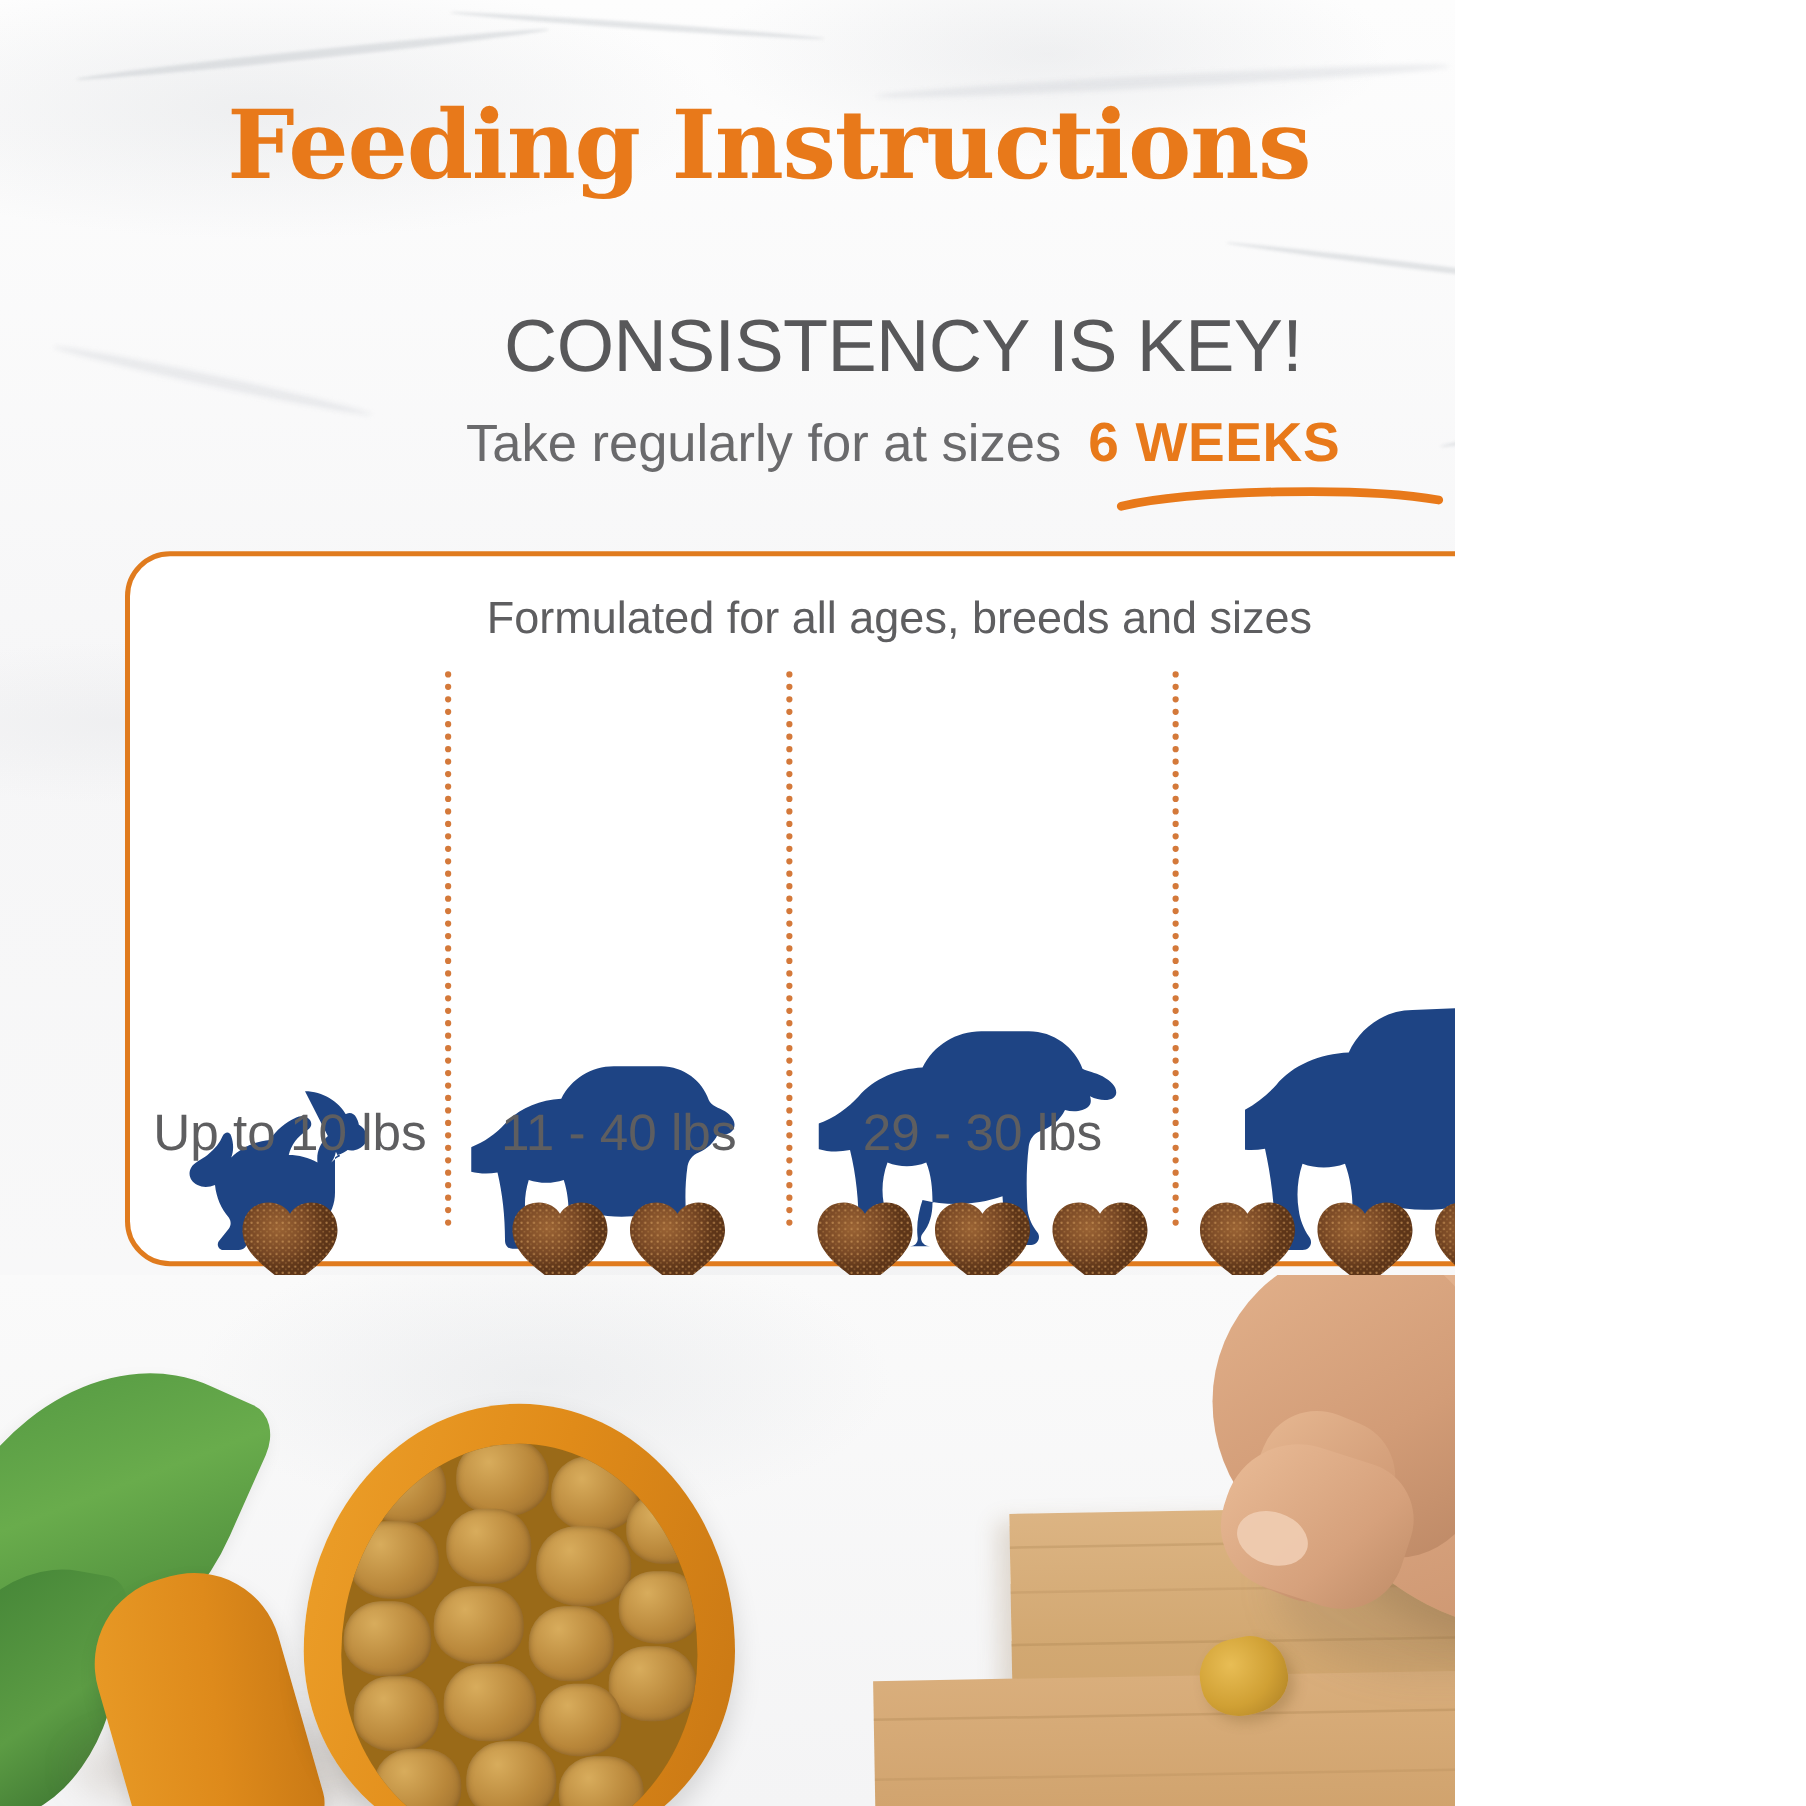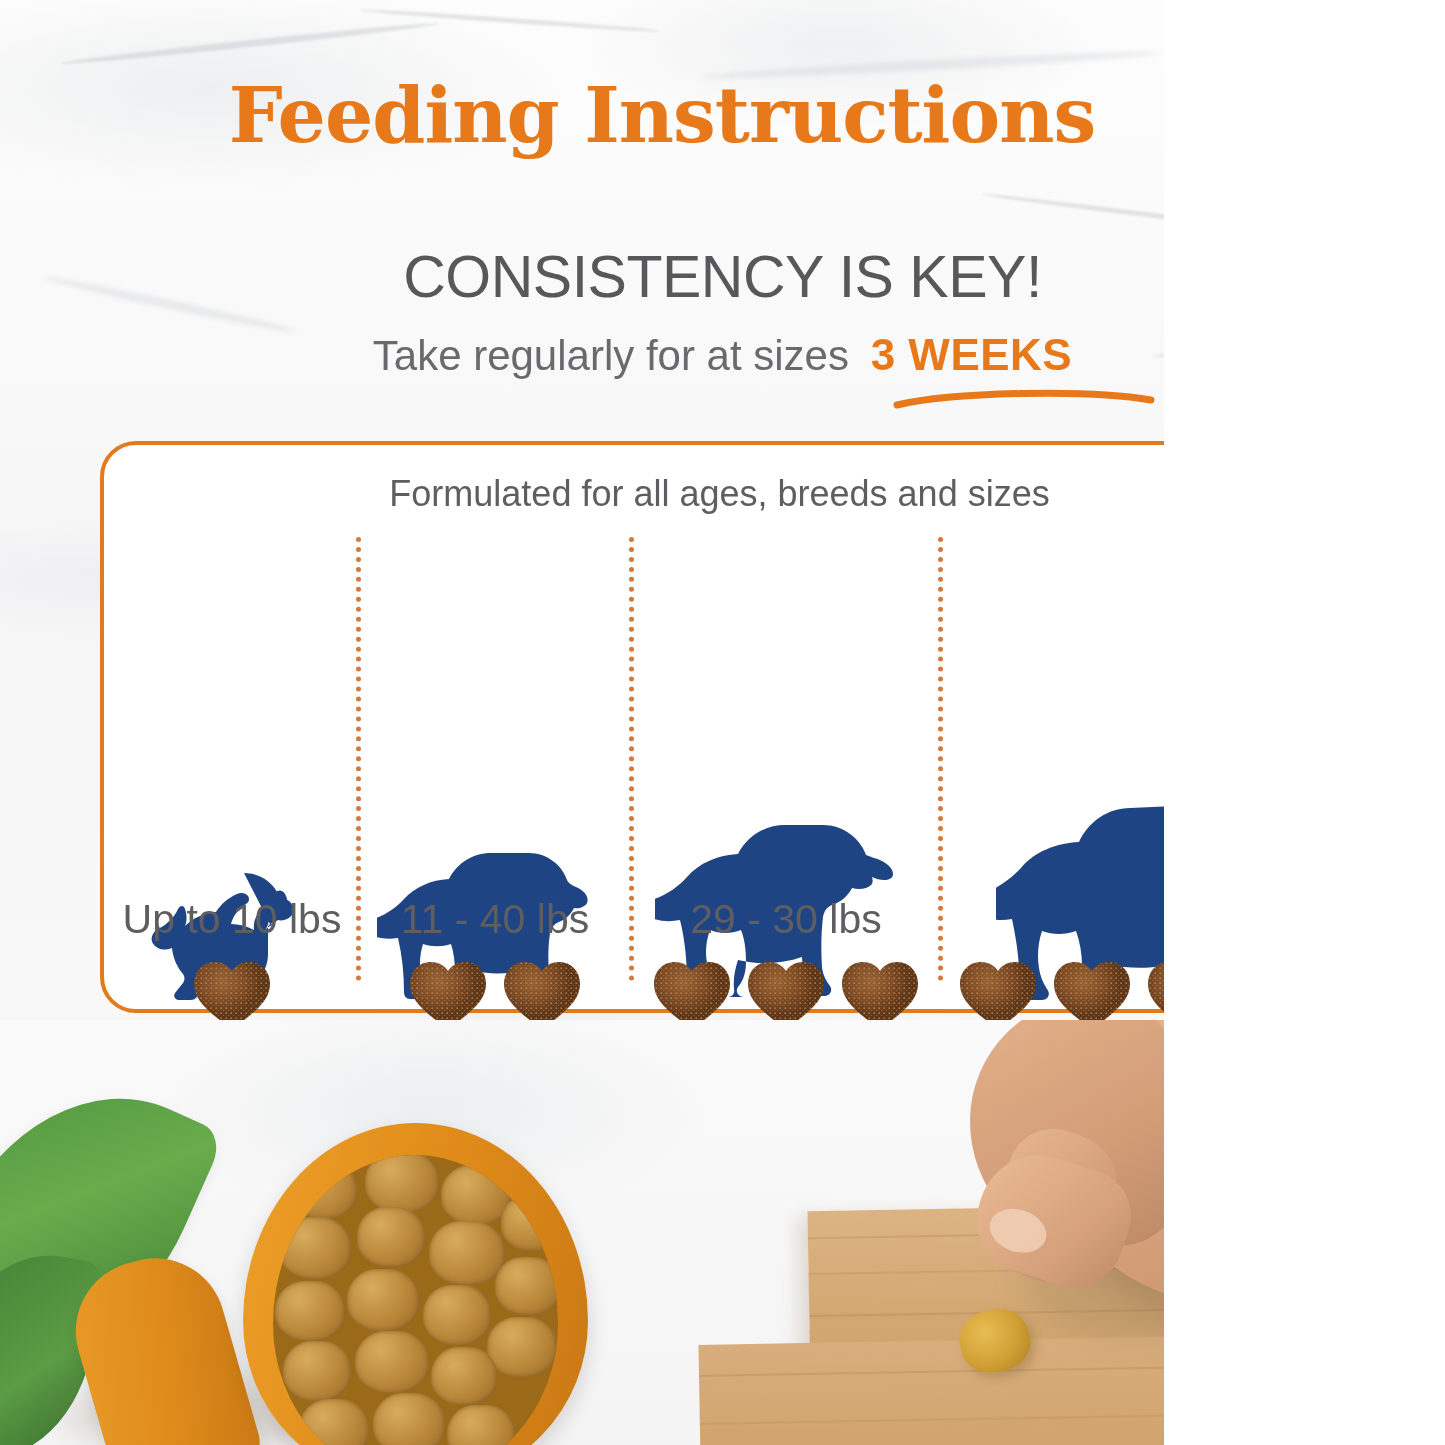--- a/index.html
+++ b/index.html
@@ -35,21 +35,20 @@
     margin-top:41px;font-family:"Liberation Sans",sans-serif;
   }
   .puppy-badge .psvg{margin-top:8px;}
 
   
   .title{
     position:absolute;top:78px;left:0;width:1230px;text-align:center;
     font-family:"DejaVu Serif","Liberation Serif",serif;
     font-weight:bold;font-size:76px;color:#E8791A;letter-spacing:-1px;
     line-height:1;
-    margin-left:47px;
   }
   .subtitle{
     position:absolute;top:243px;left:0;width:1445px;text-align:center;
     font-weight:normal;font-size:59px;color:#58585A;letter-spacing:-.5px;
   }
   .tagline-wrap{
     position:absolute;top:330px;left:0;width:1445px;text-align:center;
     font-size:42px;color:#6a6a6c;white-space:nowrap;
   }
   .tagline-strong{
@@ -68,21 +67,21 @@
     position:absolute;top:28px;left:0;width:100%;text-align:center;
     font-size:36px;color:#5e5e60;
   }
   .divider{position:absolute;top:92px;width:0;height:444px;
     border-left:5px dotted #D4793A;}
   .col{position:absolute;top:92px;height:470px;}
   .dog-slot{position:absolute;bottom:0;left:0;width:100%;height:250px;
     display:flex;align-items:flex-end;justify-content:center;}
   .weight-label{
     position:absolute;top:346px;left:0;width:100%;text-align:center;
-    font-size:41px;color:#5e5e60;white-space:nowrap;margin-top:13px;
+    font-size:41px;color:#5e5e60;white-space:nowrap;
   }
   .treat-row{
     position:absolute;top:420px;left:0;width:100%;
     display:flex;align-items:center;justify-content:center;gap:10px;
   }
   .treat{width:84px;height:76px;}
 
   
   .photo{position:absolute;left:0;top:1020px;width:1445px;height:425px;overflow:hidden;}
   .photo-bg{position:absolute;inset:0;
@@ -205,21 +204,21 @@
         <path d="M2 58c6 1 12 3 16 6"></path>
         <path d="M6 37c5 2 10 5 13 9"></path>
       </g>
     </svg>
   </div>
 
   <div class="title">Feeding Instructions</div>
   <div class="subtitle">CONSISTENCY IS KEY!</div>
   <div class="tagline-wrap">
     <span>Take regularly for at sizes</span>
-    <span class="tagline-strong">3 WEEKS</span>
+    <span class="tagline-strong">6 WEEKS</span>
   </div>
   <svg class="swoosh" width="262" height="26" viewBox="0 0 262 26">
     <path d="M4 20C60 7 196 4 258 15" stroke="#E8791A" stroke-width="7" fill="none" stroke-linecap="round"></path>
   </svg>
 
   <div class="card">
 
     <div class="card-note">Formulated for all ages, breeds and sizes</div>
 
     <div class="divider" style="left:252px;"></div>

